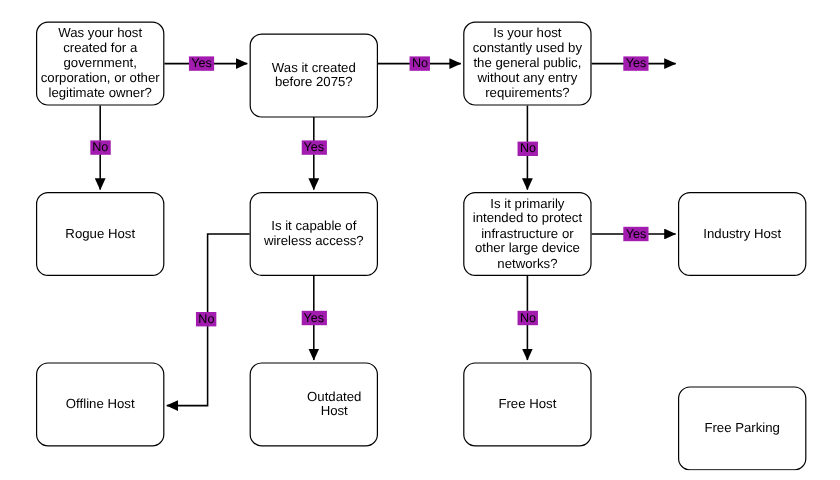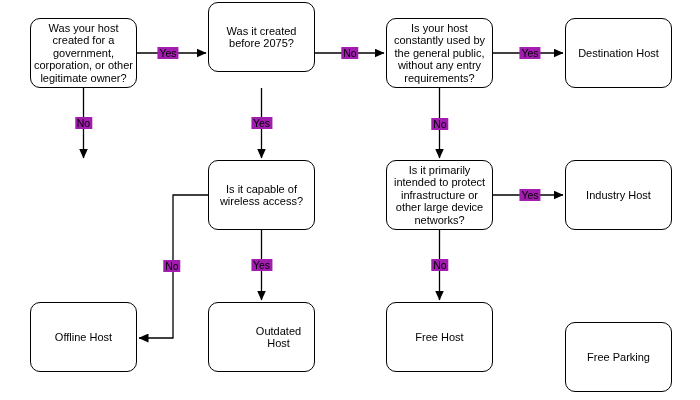--- a/index.html
+++ b/index.html
@@ -72,24 +72,24 @@
     <path class="edge" d="M261.5,88 L261.5,158" marker-end="url(#arrow)"></path>
     <path class="edge" d="M493,53 L563,53" marker-end="url(#arrow)"></path>
     <path class="edge" d="M439.5,88 L439.5,158" marker-end="url(#arrow)"></path>
     <path class="edge" d="M493,195 L563,195" marker-end="url(#arrow)"></path>
     <path class="edge" d="M439.5,230 L439.5,300" marker-end="url(#arrow)"></path>
     <path class="edge" d="M261.5,230 L261.5,300" marker-end="url(#arrow)"></path>
     <path class="edge" d="M208,195 L173,195 L173,338 L139,338" marker-end="url(#arrow)"></path>
   </svg>
 
   <div class="node" style="left:30px; top:18px;">Was your host created for a government, corporation, or other legitimate owner?</div>
-  <div class="node" style="left:208px; top:2px;">Was it created before 2075?</div>
+  <div class="node" style="left:208px; top:28px;">Was it created before 2075?</div>
   <div class="node" style="left:386px; top:18px;">Is your host constantly used by the general public, without any entry requirements?</div>
-  <div class="node" style="left:565px; top:18px;">Destination Host</div>
 
+  <div class="node" style="left:30px; top:160px;">Rogue Host</div>
   <div class="node" style="left:208px; top:160px;">Is it capable of wireless access?</div>
   <div class="node" style="left:386px; top:160px;">Is it primarily intended to protect infrastructure or other large device networks?</div>
   <div class="node" style="left:565px; top:160px;text-align:right;">Industry Host</div>
 
   <div class="node" style="left:30px; top:302px;">Offline Host</div>
   <div class="node" style="left:208px; top:302px;padding-left:36px;">Outdated Host</div>
   <div class="node" style="left:386px; top:302px;">Free Host</div>
   <div class="node" style="left:565px; top:302px;margin-top:20px;">Free Parking</div>
 
   <div class="edge-label" style="left:168px; top:53px;">Yes</div>

